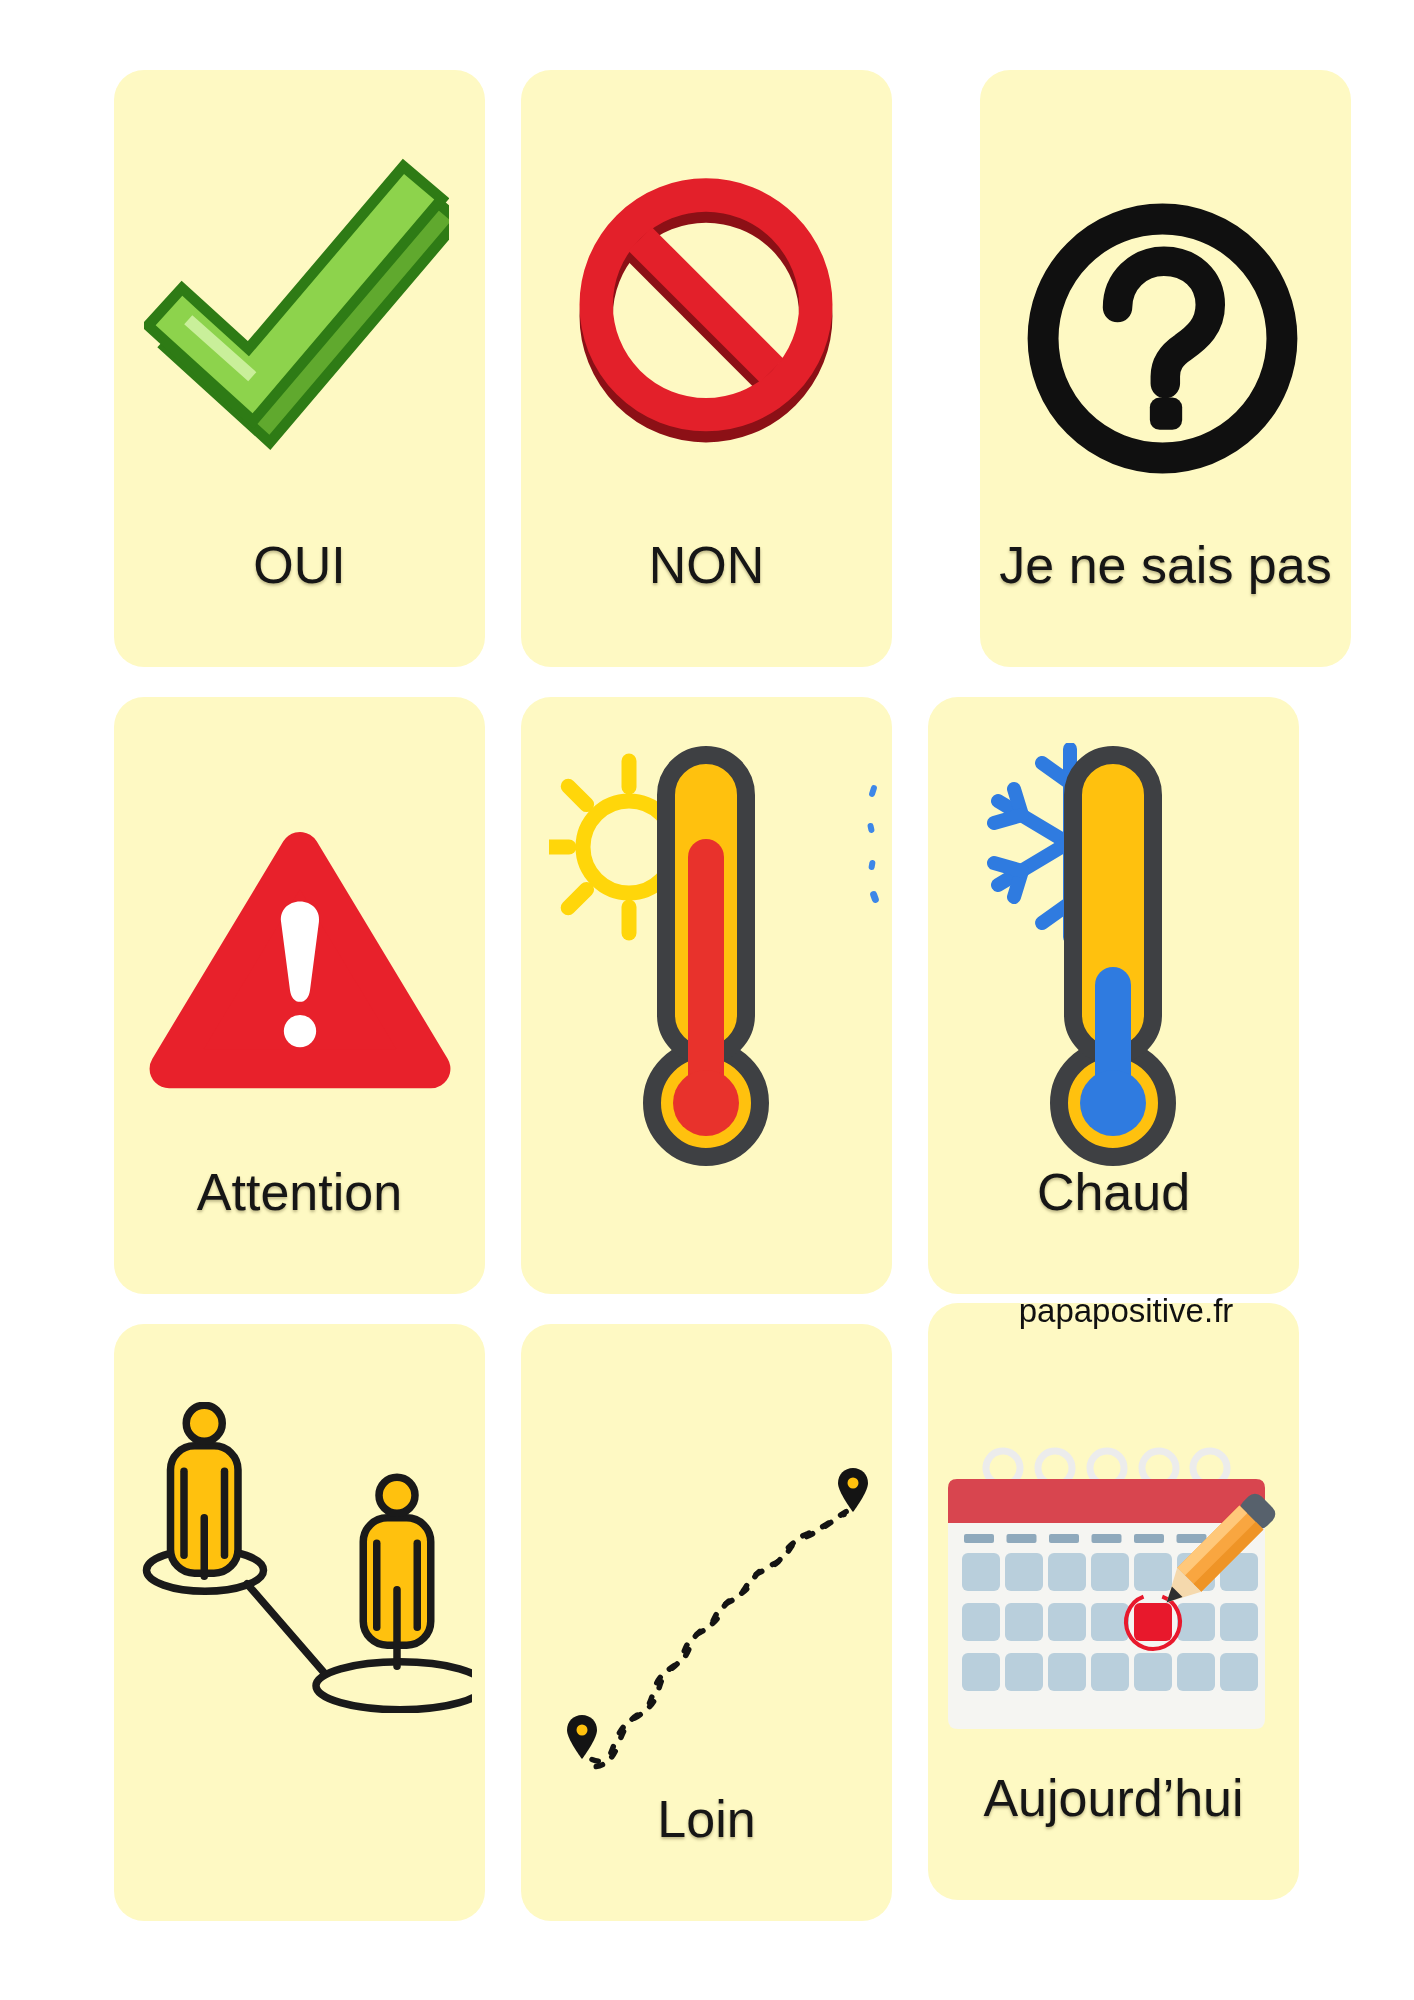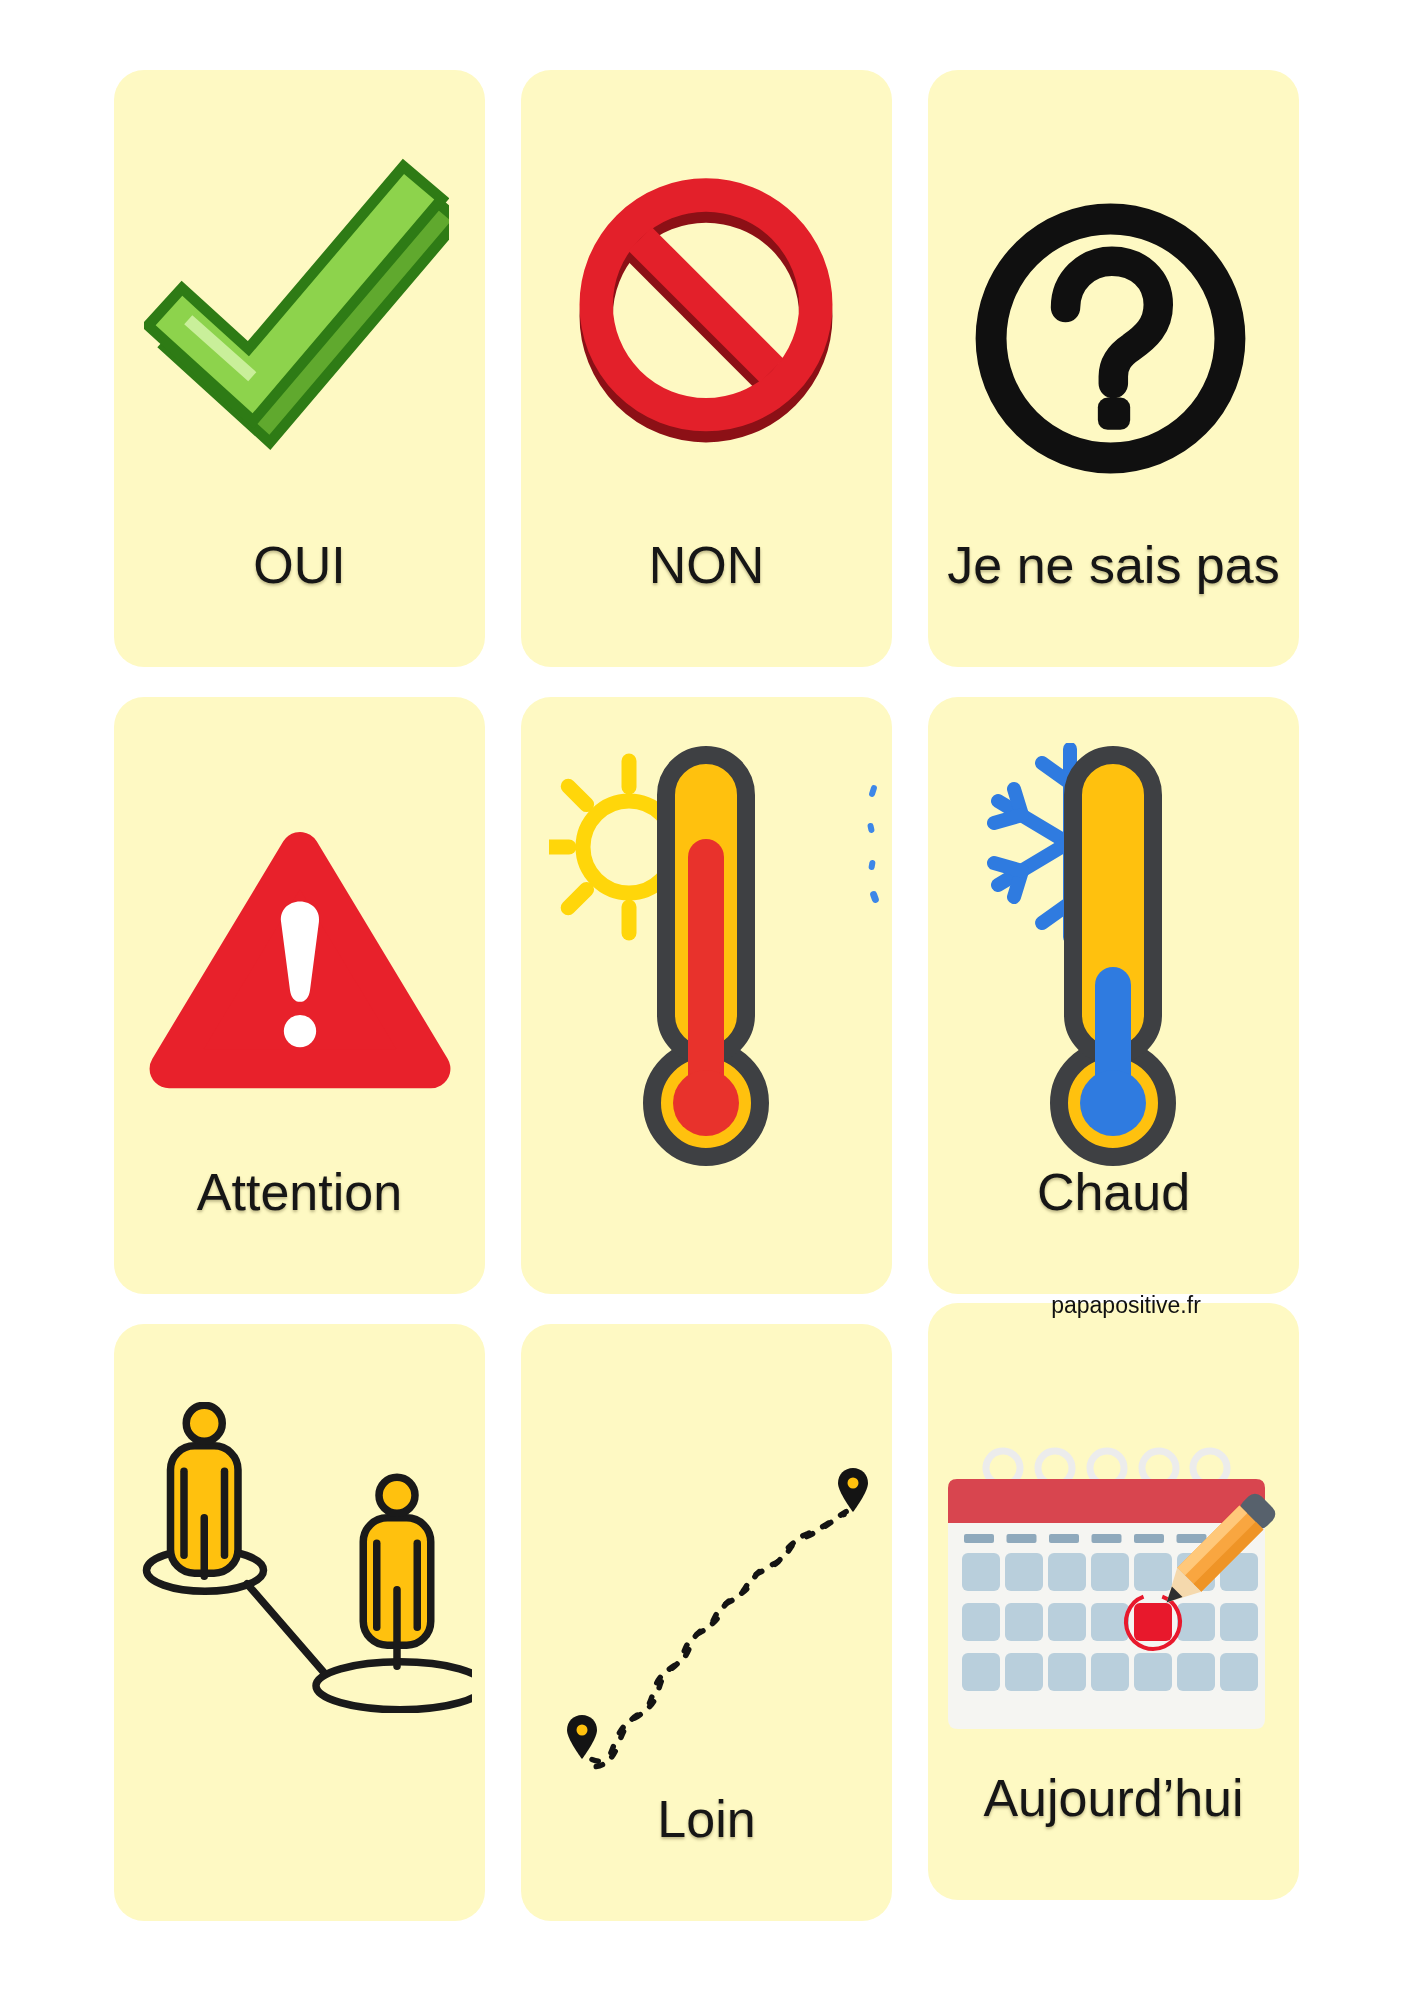--- a/index.html
+++ b/index.html
@@ -14,27 +14,27 @@
   .card svg{position:absolute;display:block;}
   .card-label{
     position:absolute;left:0;right:0;top:462px;height:66px;
     display:flex;align-items:center;justify-content:center;
     font-size:52px;font-weight:400;color:#161616;
     text-shadow:0 2px 3px rgba(70,60,20,0.35);
     white-space:nowrap;
   }
   .watermark{
     position:absolute;left:1015px;top:1292px;width:222px;
-    text-align:center;font-size:23px;color:#111111;
+    text-align:center;font-size:33px;color:#111111;
   }
   .speck{position:absolute;background:#3d87e8;border-radius:4px;}
   
   #card-oui{left:114px;top:70px}
   #card-non{left:521px;top:70px}
-  #card-jenesaispas{left:928px;top:70px}
+  #card-jenesaispas{left:980px;top:70px}
   #card-attention{left:114px;top:697px}
   #card-chaud{left:521px;top:697px}
   #card-froid{left:928px;top:697px}
   #card-proche{left:114px;top:1324px}
   #card-loin{left:521px;top:1324px}
   #card-aujourdhui{left:928px;top:1303px}
 </style>
 </head>
 <body>
 

